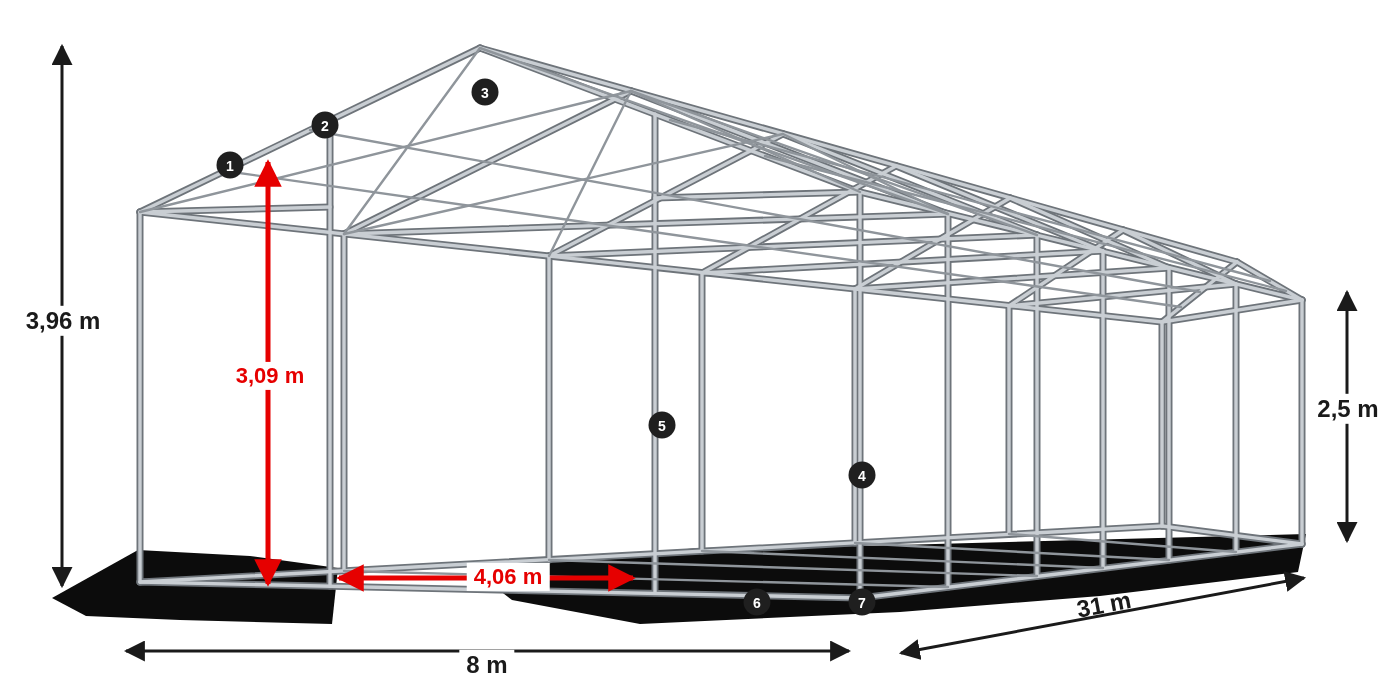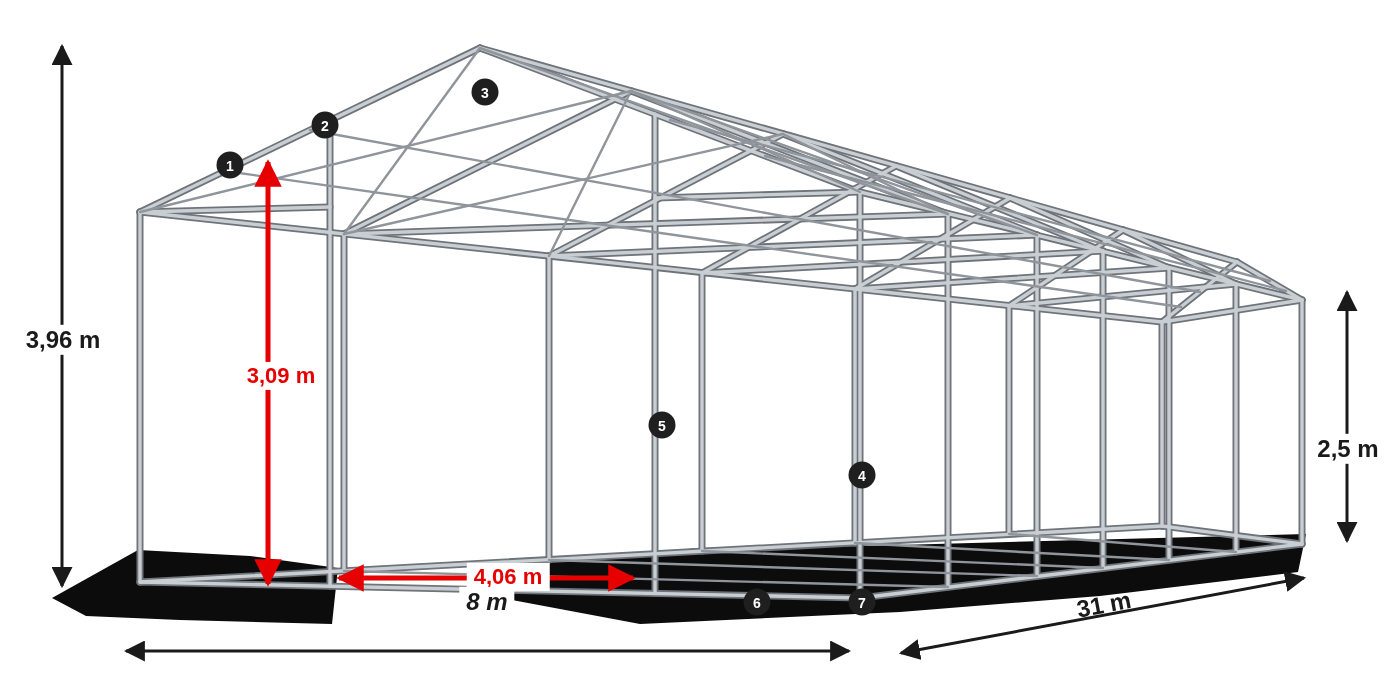--- a/index.html
+++ b/index.html
@@ -192,29 +192,29 @@
       <line x1="126" y1="651" x2="849" y2="651" marker-start="url(#ahB)" marker-end="url(#ahB)"></line>
       <line x1="901" y1="653" x2="1304" y2="578" marker-start="url(#ahB)" marker-end="url(#ahB)"></line>
     </g>
 
     <g class="dimsR">
       <line x1="268" y1="162" x2="268" y2="584" marker-start="url(#ahR)" marker-end="url(#ahR)"></line>
       <line x1="339" y1="578" x2="633" y2="578" marker-start="url(#ahR)" marker-end="url(#ahR)"></line>
     </g>
   </svg>
 
-  <div class="dim" style="left:63px; top:340px;">3,96 m</div>
-
-  <div class="dim red" style="left:281px; top:376px;text-align:center;">3,09 m</div>
+  <div class="dim" style="left:63px; top:321px;">3,96 m</div>
+
+  <div class="dim red" style="left:270px; top:376px;text-align:center;">3,09 m</div>
 
   <div class="dim red" style="left:508px; top:577px;">4,06 m</div>
 
-  <div class="dim" style="left:1348px; top:409px;margin-top:40px;">2,5 m</div>
-
-  <div class="dim" style="left:487px; top:602px;font-style:italic;">8 m</div>
+  <div class="dim" style="left:1348px; top:409px;">2,5 m</div>
+
+  <div class="dim" style="left:487px; top:665px;">8 m</div>
 
   <div class="dim rot" style="left:1104px; top:605px;">31 m</div>
 
   <div class="marker" style="left:230px; top:165px;">1</div>
   <div class="marker" style="left:325px; top:125px;">2</div>
   <div class="marker" style="left:485px; top:92px;">3</div>
   <div class="marker" style="left:862px; top:475px;">4</div>
   <div class="marker" style="left:662px; top:425px;">5</div>
   <div class="marker" style="left:757px; top:602px;">6</div>
   <div class="marker" style="left:862px; top:602px;">7</div>

